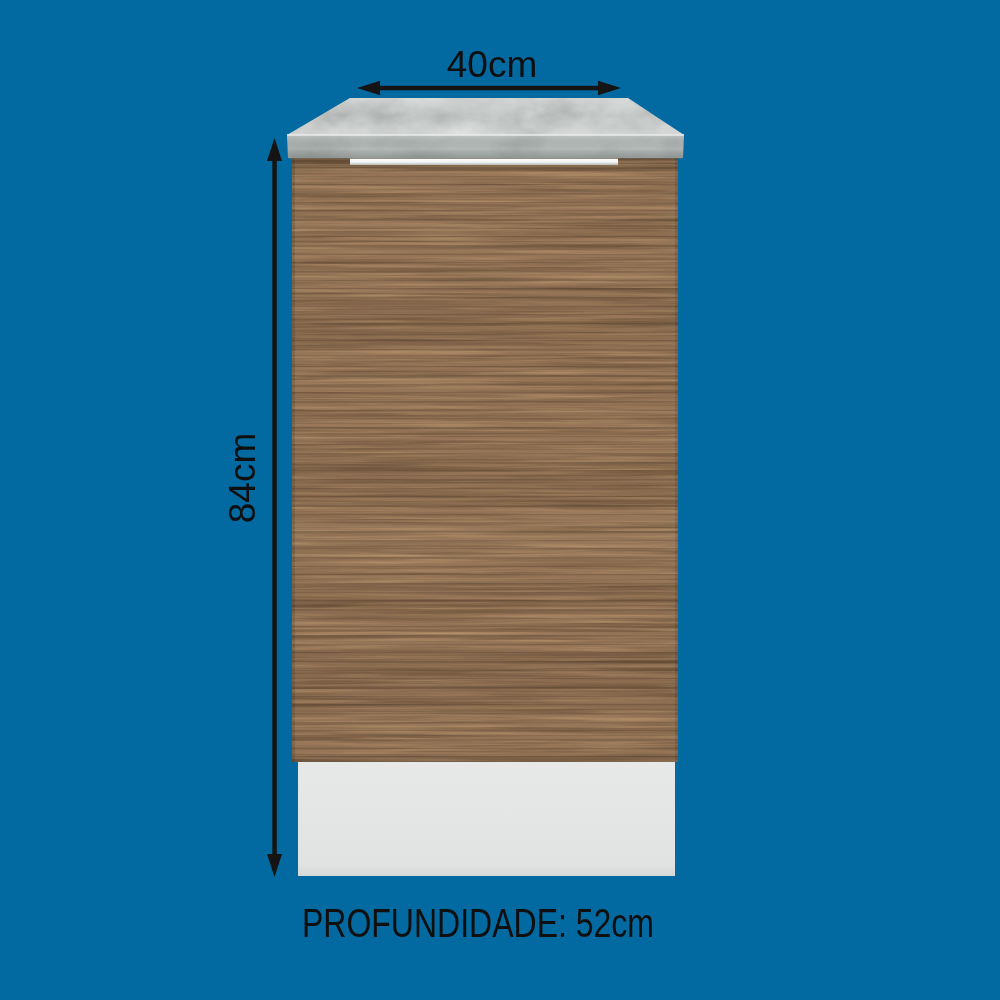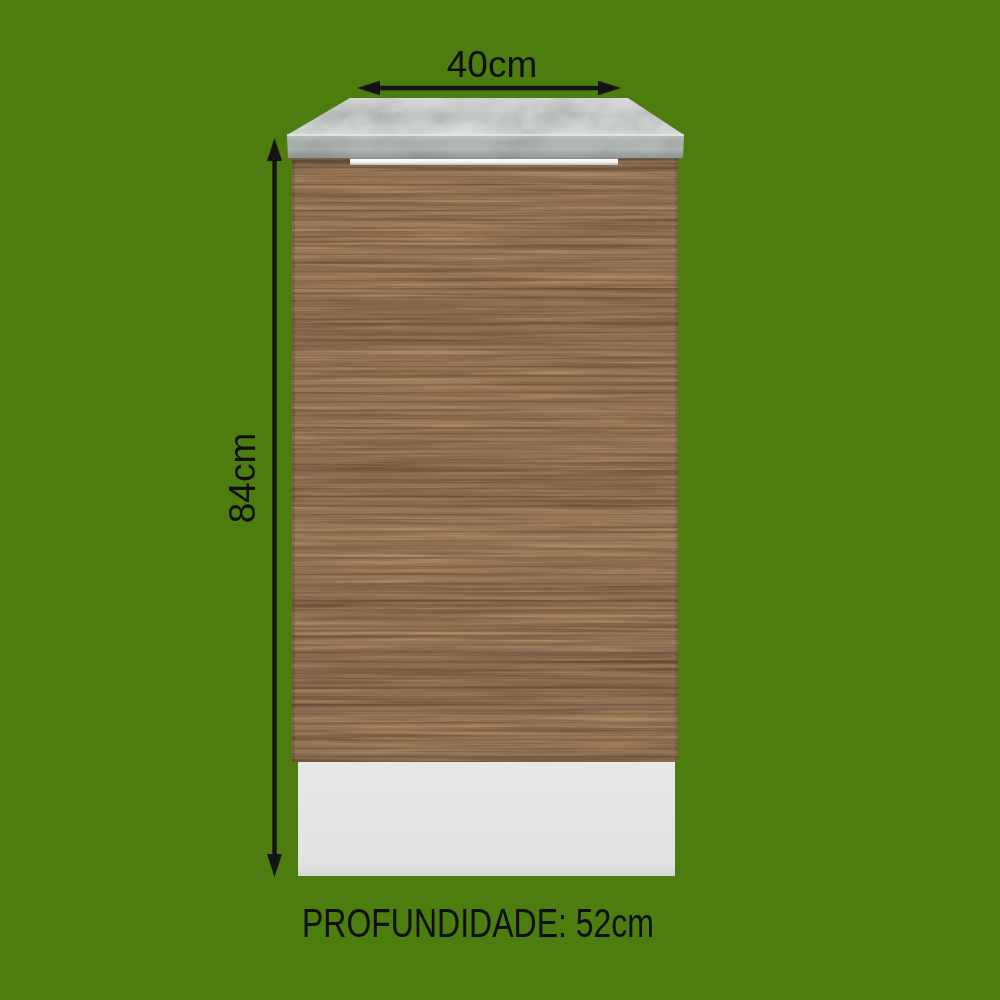--- a/index.html
+++ b/index.html
@@ -4,21 +4,21 @@
 <style>
   html, body {
     margin: 0;
     padding: 0;
     background: #ffffff;
   }
   #stage {
     position: relative;
     width: 1000px;
     height: 1000px;
-    background: #4d7c0f;
+    background: #0369a1;
     font-family: "Liberation Sans", sans-serif;
     overflow: hidden;
   }
   #diagram-svg {
     position: absolute;
     left: 0;
     top: 0;
   }
   .dim-label {
     position: absolute;

